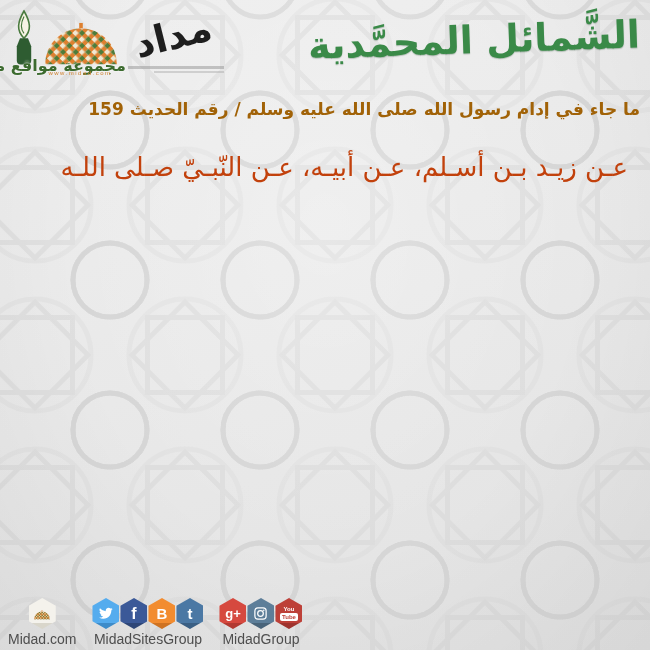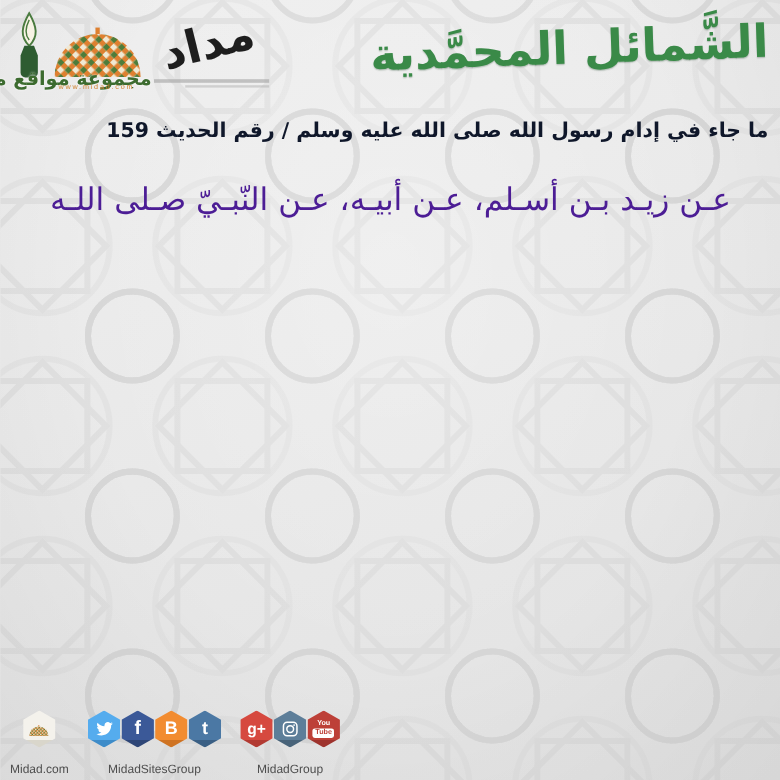--- a/index.html
+++ b/index.html
@@ -34,27 +34,27 @@
     font-size:6px; color:#d0812e; letter-spacing:1.5px; font-family:"Liberation Sans",sans-serif; }
   .midad-wordmark { position:absolute; left:128px; top:10px; font-size:38px; font-weight:bold;
     color:#1e1e1e; transform:rotate(-14deg); white-space:nowrap; }
   .midad-tagline { position:absolute; left:122px; top:62px; width:96px; }
   .midad-tagline .bar1 { height:3px; background:#9b9b9b; opacity:.55; margin-bottom:2px; width:96px; }
   .midad-tagline .bar2 { height:2px; background:#a8a8a8; opacity:.45; width:70px; margin-left:13px; }
 
   
   .subtitle {
     position:absolute; top:99px; right:10px; white-space:nowrap;
-    font-size:17px; font-weight:bold; color:#0f172a;
+    font-size:17px; font-weight:bold; color:#a16207;
   }
 
   
   .hadith {
-    position:absolute; top:141px; right:0; left:0; padding:0 4px;
-    text-align:center; color:#4c1d95; font-size:26px; line-height:52px;
+    position:absolute; top:141px; right:0; left:0; padding:0 22px;
+    text-align:right; color:#c2410c; font-size:26px; line-height:52px;
   }
   .hadith .line { white-space:nowrap; }
 
   
   .footer { position:absolute; left:8px; bottom:3px; z-index:3;
     direction:ltr; display:flex; align-items:flex-end; gap:16px;
     font-family:"Liberation Sans",sans-serif; }
   .fgroup { display:flex; flex-direction:column; align-items:center; }
   .icons { display:flex; gap:1px; }
   .hex { width:27px; height:31px; display:flex; align-items:center; justify-content:center;
@@ -69,21 +69,21 @@
   .hex-insta    { background:linear-gradient(#5D7E99 80%,#49647A 80%); }
   .hex-youtube  { background:linear-gradient(#BD4038 80%,#9E332D 80%); }
   .glyph-f { font-size:16px; }
   .glyph-b { font-size:15px; }
   .glyph-t { font-size:15px; }
   .glyph-g { font-size:13px; }
   .yt-stack { display:flex; flex-direction:column; align-items:center; line-height:1; }
   .yt-you  { font-size:6px; font-weight:bold; }
   .yt-tube { background:#fff; color:#BD4038; font-size:6px; font-weight:bold;
     border-radius:2px; padding:1px 2px; margin-top:1px; }
-  .flabel { font-size:10px; color:#4e4e4e; margin-top:13px; white-space:nowrap; }
+  .flabel { font-size:14px; color:#4e4e4e; margin-top:2px; white-space:nowrap; }
 </style>
 </head>
 <body>
 
 <svg class="bg-pattern" id="bgsvg" width="650" height="650">
   <defs>
     <g id="tile" fill="none" stroke="#d6d6d6" stroke-width="5" opacity="0.5">
       <rect x="37.5" y="37.5" width="75" height="75"></rect>
       <rect x="37.5" y="37.5" width="75" height="75" transform="rotate(45 75 75)"></rect>
       <circle cx="0" cy="0" r="37"></circle>

